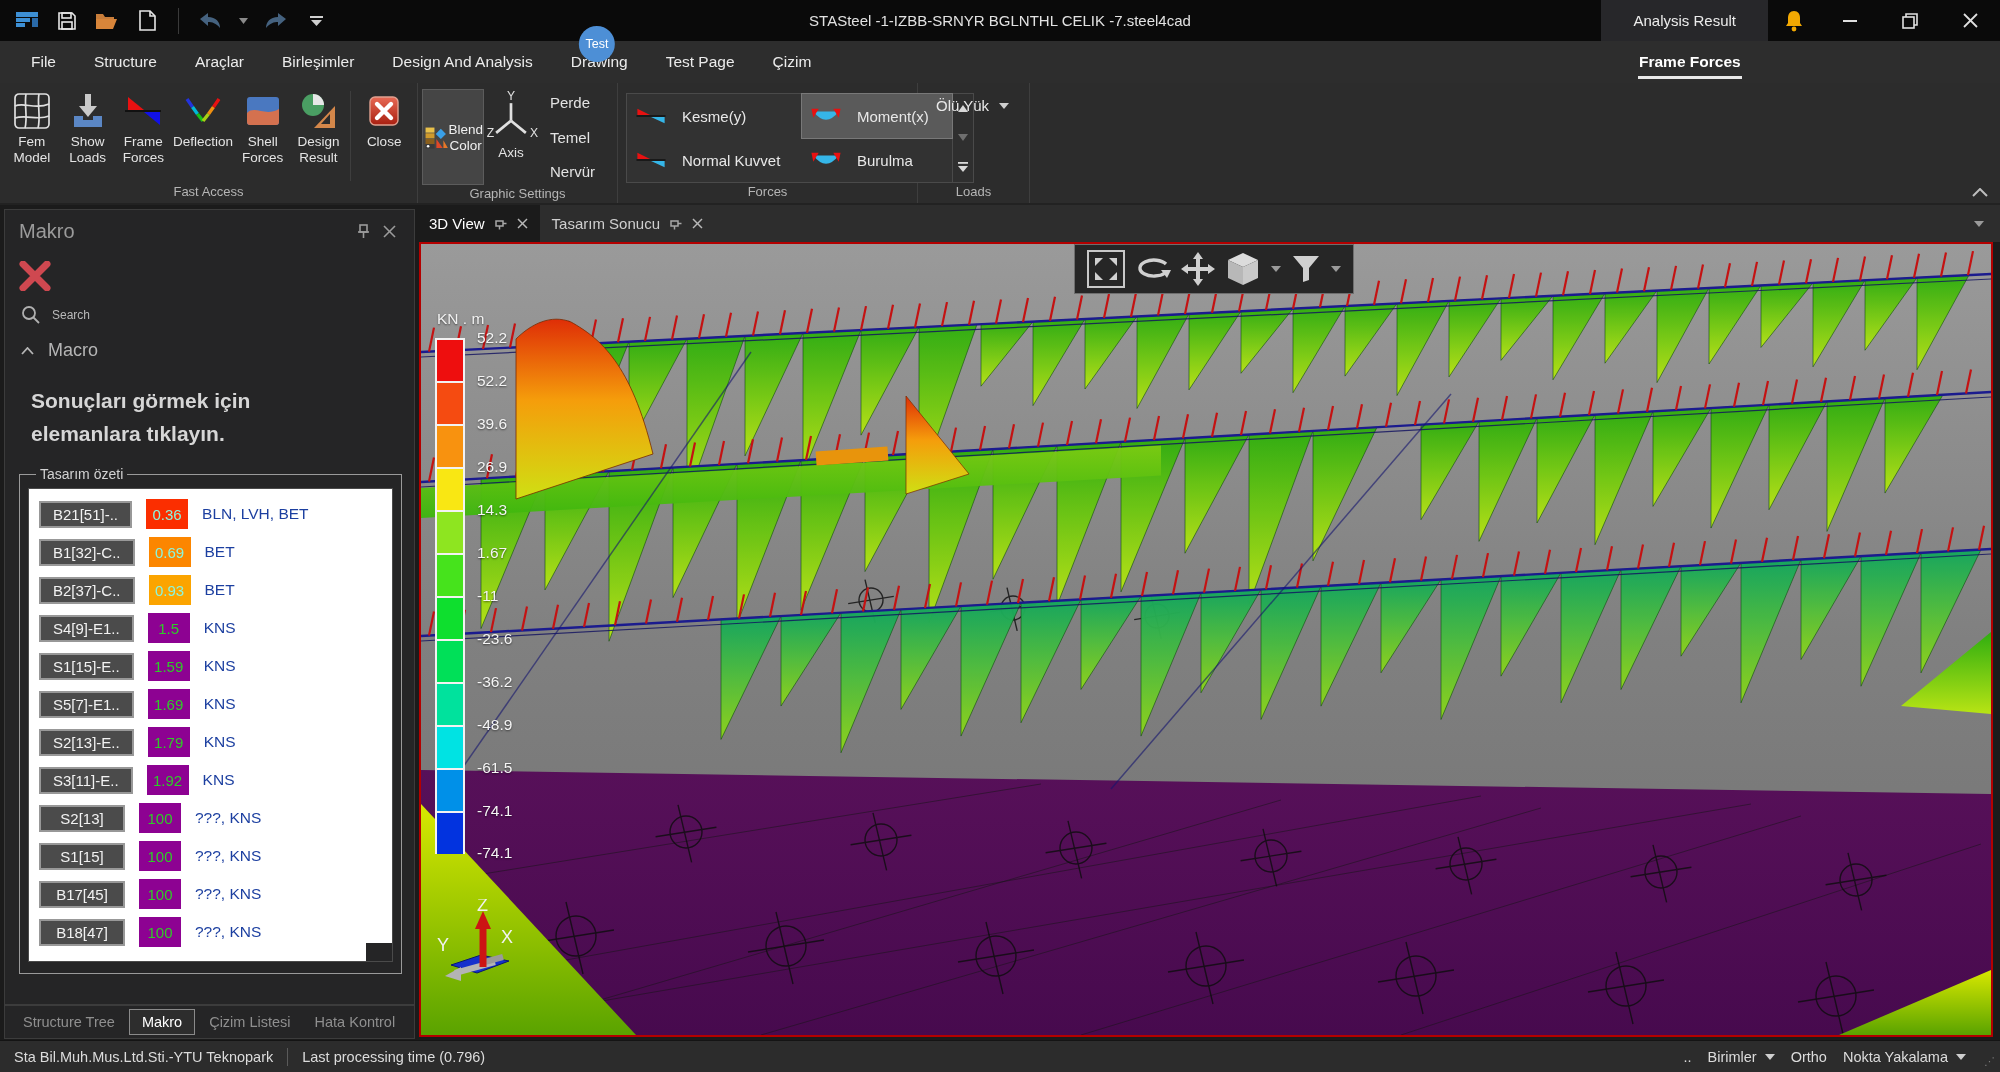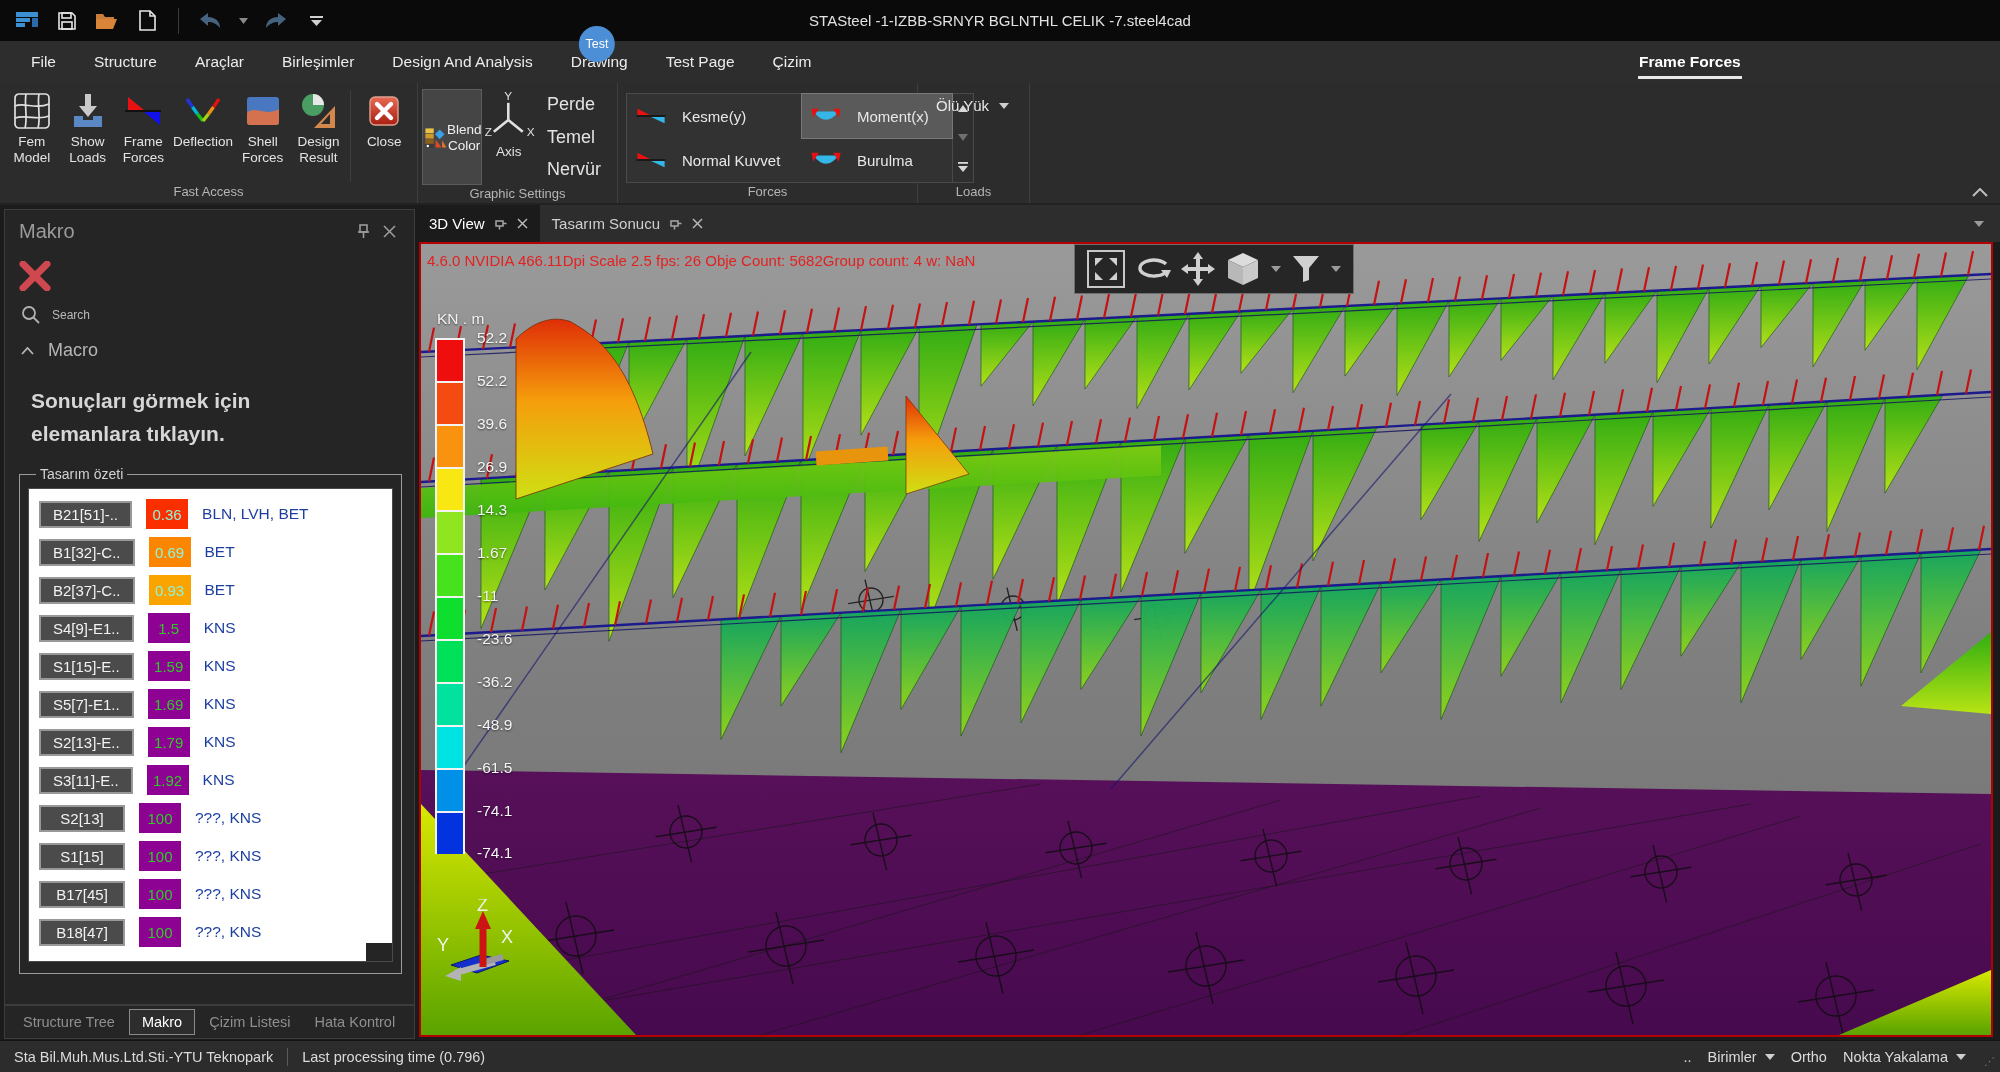--- a/index.html
+++ b/index.html
@@ -34,21 +34,21 @@
   .rgroup-content{flex:1;display:flex;align-items:flex-start;padding:6px 4px 0 4px}
   .rgroup-label{text-align:center;font-size:13px;color:#b5b5b5;padding:1px 0 4px}
   .fa-btn{width:56px;display:flex;flex-direction:column;align-items:center;color:#e3e3e3;font-size:13.5px;
     line-height:1.15;text-align:center;padding-top:2px}
   .fa-btn .ficon{width:40px;height:40px;margin-bottom:3px}
   .fa-sep{width:1px;background:#3e3e3e;align-self:stretch;margin:2px 4px}
   .blend-btn{width:62px;background:#454545;border:1px solid #5c5c5c;display:flex;flex-direction:row;align-items:center;
     font-size:13.5px;color:#efefef;line-height:1.15;text-align:center;padding-top:2px;height:96px}
   .axis-btn{width:54px;display:flex;flex-direction:column;align-items:center;font-size:13.5px;color:#e3e3e3;padding-top:2px}
   .mini-col{display:flex;flex-direction:column;justify-content:space-between;height:96px;padding:2px 4px}
-  .mini-btn{font-size:18px;color:#e3e3e3;padding:3px 8px;white-space:nowrap}
+  .mini-btn{font-size:15px;color:#e3e3e3;padding:3px 8px;white-space:nowrap}
   .gallery{display:flex;margin:4px 2px 0 4px}
   .gal-grid{display:grid;grid-template-columns:175px 150px;grid-template-rows:44px 44px;border:1px solid #4a4a4a;background:#323232}
   .gal-item{display:flex;align-items:center;gap:15px;padding:0 8px;font-size:15px;color:#e8e8e8;white-space:nowrap}
   .gal-item.selected{background:#5a5a5a;outline:1px solid #787878}
   .gal-arrows{width:21px;display:flex;flex-direction:column;border:1px solid #4a4a4a;border-left:none;background:#2f2f2f}
   .gal-arrows div{flex:1;display:flex;align-items:center;justify-content:center;color:#cfcfcf;font-size:10px}
   .loads-dd{display:flex;align-items:center;gap:10px;font-size:15px;color:#e8e8e8;padding:8px 14px 0 14px;white-space:nowrap}
   .caret{width:0;height:0;border-left:5px solid transparent;border-right:5px solid transparent;border-top:6px solid #cfcfcf;display:inline-block}
   .ribbon-collapse{position:absolute;right:12px;bottom:6px;color:#bdbdbd}
 
@@ -154,20 +154,46 @@
     </div>
     <div class="qa-btn">
       <svg width="26" height="20" viewBox="0 0 26 20">
           <path d="M23 8 L15 2 V6 C7 6 3 11 3 17 C7 12 11 11 15 11 V15 Z" fill="#45627f"></path>
         </svg>
     </div>
     <div class="qa-btn">
       <svg width="13" height="10" viewBox="0 0 13 10">
           <rect x="0" y="0" width="13" height="2" fill="#d0d0d0"></rect>
           <polygon points="1,4 12,4 6.5,10" fill="#d0d0d0"></polygon>
+        </svg>
+    </div>
+  </div>
+  <div class="title-right">
+    <div class="analysis-tab">Analysis Result</div>
+    <div class="bellwrap">
+      <svg width="22" height="24" viewBox="0 0 22 24">
+          <path d="M11 2 C7 2 5 5 5 9 V14 L3 17 H19 L17 14 V9 C17 5 15 2 11 2 Z" fill="#f3a902"></path>
+          <circle cx="11" cy="20" r="2.4" fill="#f3a902"></circle>
+        </svg>
+    </div>
+    <div class="tbtn">
+      <svg width="14" height="2" viewBox="0 0 14 2">
+          <rect width="14" height="2" fill="#e0e0e0"></rect>
+        </svg>
+    </div>
+    <div class="tbtn">
+      <svg width="16" height="16" viewBox="0 0 16 16" fill="none" stroke="#e0e0e0" stroke-width="1.6">
+          <rect x="1" y="4" width="11" height="11"></rect>
+          <path d="M4 4 V1 H15 V12 H12"></path>
+        </svg>
+    </div>
+    <div class="tbtn">
+      <svg width="15" height="15" viewBox="0 0 15 15" stroke="#e0e0e0" stroke-width="1.8">
+          <line x1="1" y1="1" x2="14" y2="14"></line>
+          <line x1="14" y1="1" x2="1" y2="14"></line>
         </svg>
     </div>
   </div>
 </div>
 
 <div class="menubar">
   <div class="menu-item">
       <span>File</span>
     </div>
   <div class="menu-item">
@@ -927,21 +953,20 @@
       <line x1="40" y1="526" x2="330" y2="108" stroke="#15156e" stroke-width="1.5" opacity="0.6"></line>
       <line x1="690" y1="545" x2="1030" y2="150" stroke="#15156e" stroke-width="1.5" opacity="0.6"></line>
       <path d="M95,95 L95,255 L232,210 C210,120 180,95 150,78 C130,70 110,80 95,95 Z" fill="url(#hotG)" stroke="#7a2a00" stroke-width="0.8"></path>
       <polygon points="485,152 485,250 548,230" fill="url(#hotG)" stroke="#7a2a00" stroke-width="0.7"></polygon>
       <rect x="395" y="205" width="72" height="14" fill="#e8940c" transform="rotate(-4 430 212)"></rect>
       <polygon points="0,560 215,791 0,791" fill="url(#wedgeG)"></polygon>
       <polygon points="1570,726 1570,791 1418,791" fill="url(#wedgeG)"></polygon>
       <polygon points="1570,388 1570,470 1480,462" fill="url(#triG)"></polygon>
     </svg>
 
-  <div class="gpu-info">4.6.0 NVIDIA 466.11Dpi Scale 2.5 fps: 26 Obje Count: 5682Group count: 4 w: NaN</div>
 
   <div class="vp-toolbar">
     <div class="vt-icon vt-frame">
       <svg width="30" height="30" viewBox="0 0 30 30" fill="#d0d0d0">
           <polygon points="4,4 12,4 4,12"></polygon>
           <polygon points="26,4 26,12 18,4"></polygon>
           <polygon points="4,26 4,18 12,26"></polygon>
           <polygon points="26,26 18,26 26,18"></polygon>
         </svg>
     </div>

